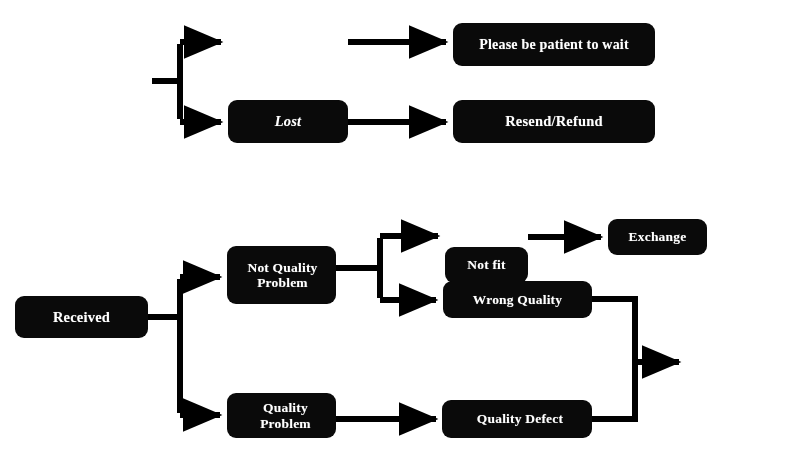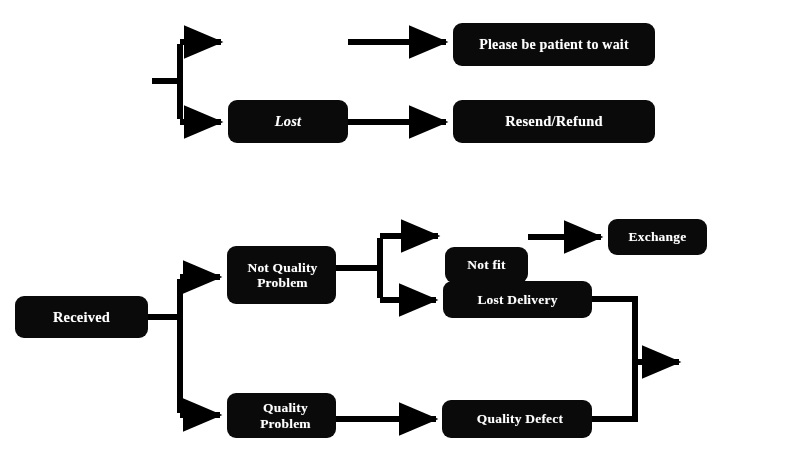--- a/index.html
+++ b/index.html
@@ -138,21 +138,21 @@
 
   <div class="node n-not-fit">
     <span>Not fit</span>
   </div>
 
   <div class="node n-exchange">
     <span>Exchange</span>
   </div>
 
   <div class="node n-wrong-delivery">
-    <span>Lost Delivery</span>
+    <span>Wrong Quality</span>
   </div>
 
   <div class="node n-quality-defect">
     <span>Quality Defect</span>
   </div>
 
 
 </div>
 
 </body></html>

